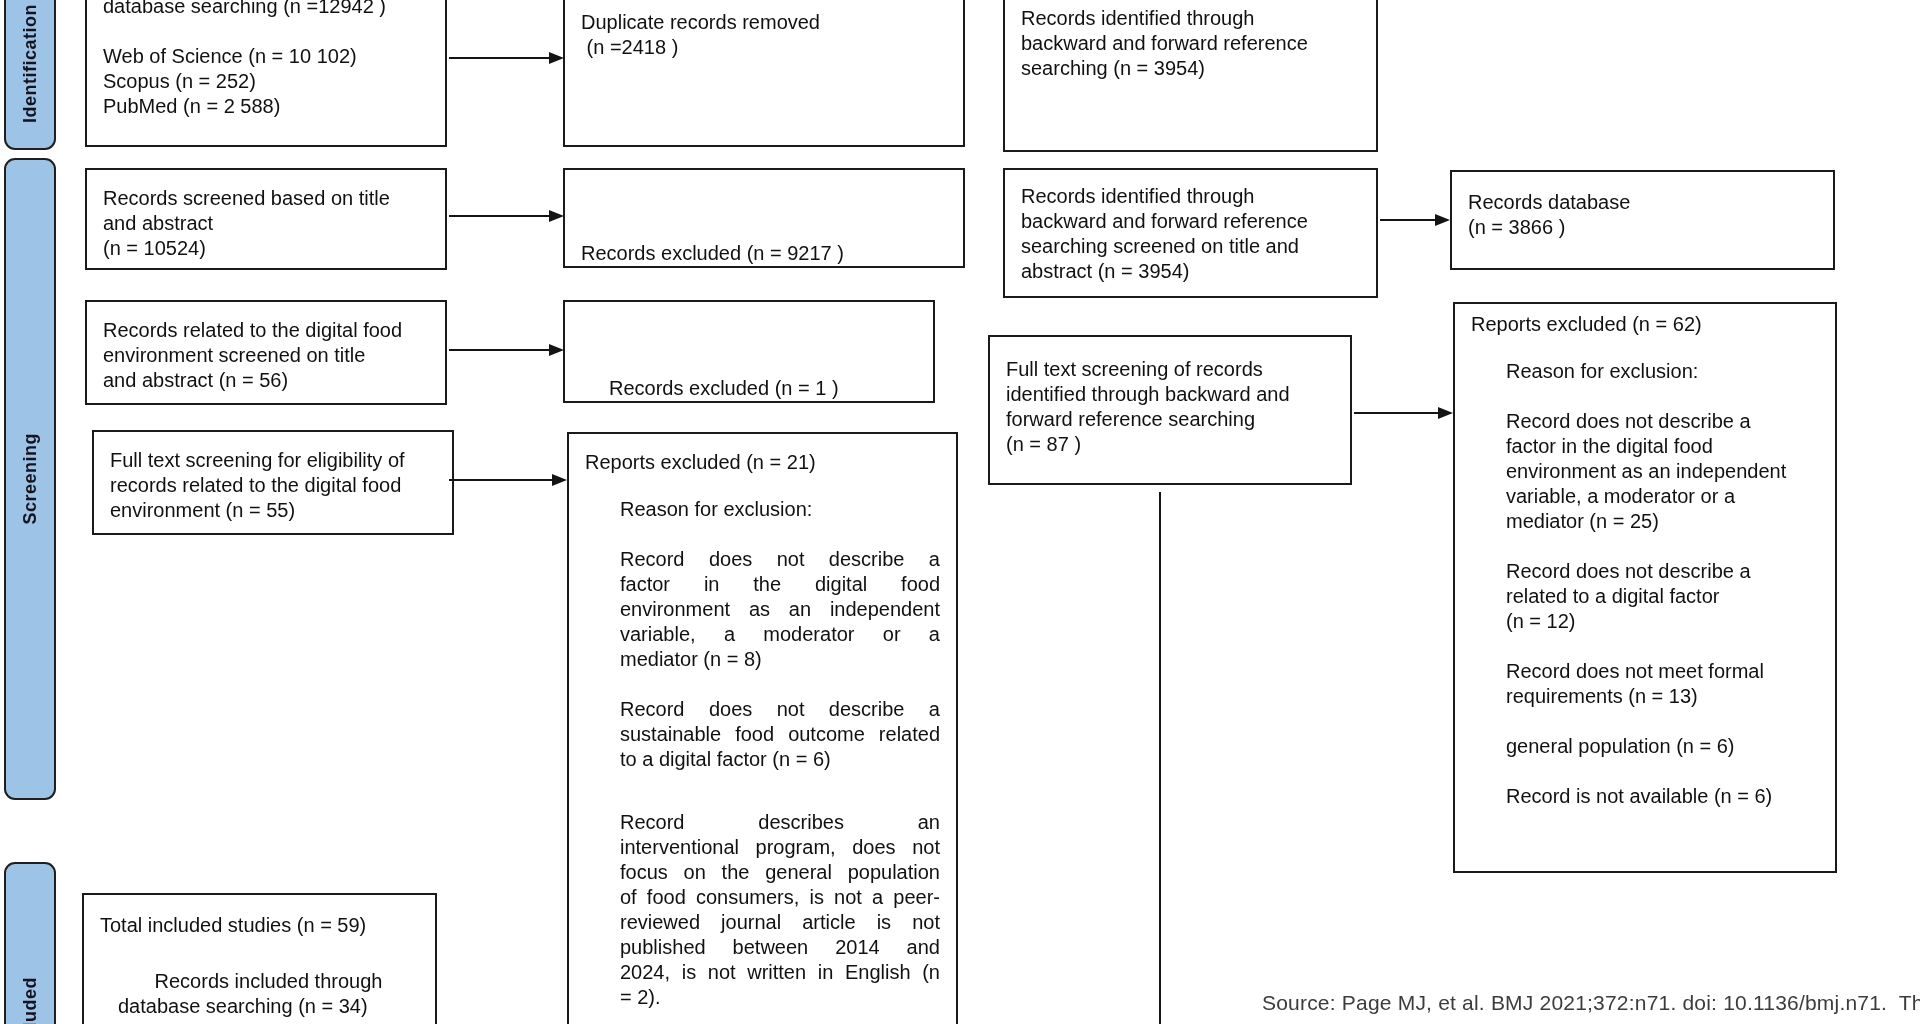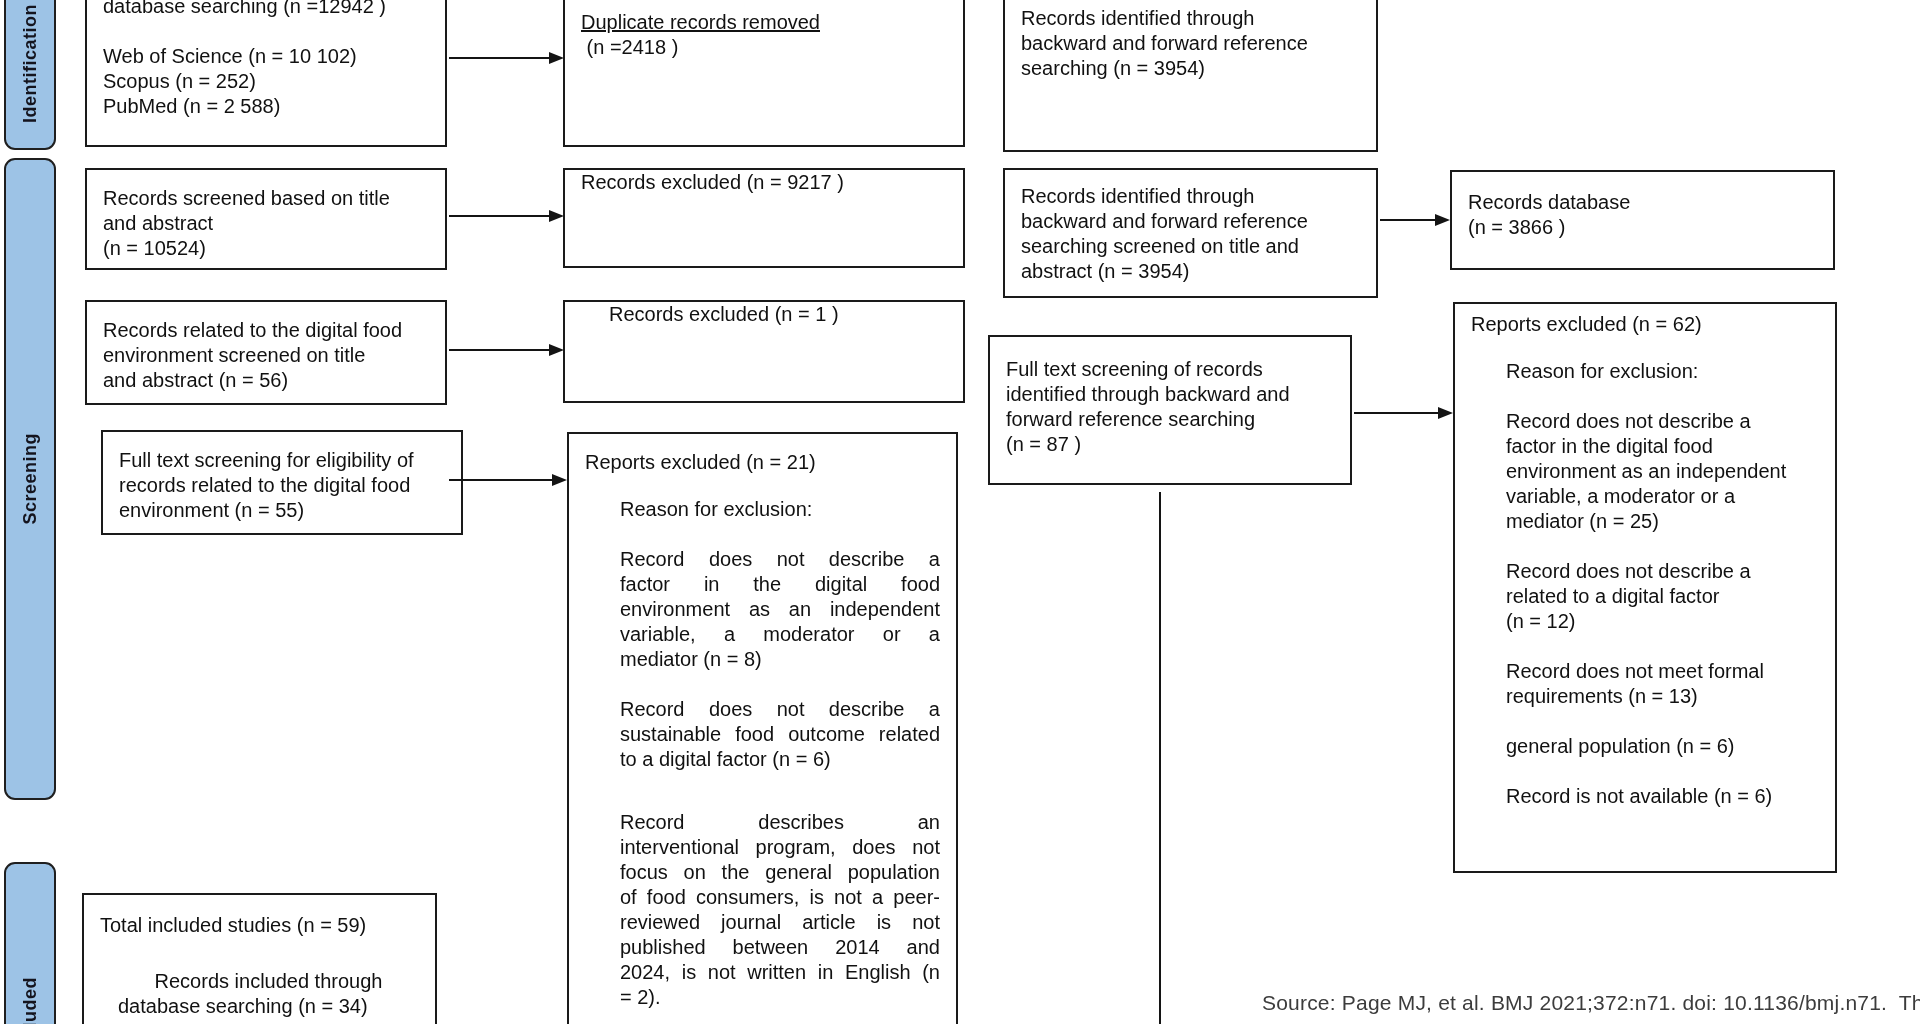--- a/index.html
+++ b/index.html
@@ -16,21 +16,21 @@
     writing-mode:vertical-rl;transform:rotate(180deg);
     font-weight:bold;font-size:18px;letter-spacing:.5px;color:#14141e;white-space:pre;
   }
   
   .box{
     position:absolute;background:#ffffff;border:2px solid #1a1a1a;box-sizing:border-box;
     font-size:20px;line-height:25px;
   }
   .bl{white-space:pre;}
   .pad{padding:16px 16px 0 16px;}
-  .vc{display:flex;align-items:flex-start;padding:0 16px;}
+  .vc{display:flex;align-items:flex-end;padding:0 16px;}
   .indent{margin-left:35px;}
   .indent-sm{margin-left:18px;}
   .para{margin-top:25px;}
   .gap-lg{margin-top:38px;}
   .jwrap{width:320px;}
   .just{text-align:justify;text-align-last:justify;}
   .spacer{height:25px;}
   
   .harrow{position:absolute;height:2px;background:#141414;}
   .harrow::after{
@@ -61,21 +61,21 @@
 
   <div class="box" style="left:85px;top:-72px;width:362px;height:219px;padding:0 16px;">
     <div class="bl" style="margin-top:64px;">database searching (n =12942 )</div>
     <div class="spacer"></div>
     <div class="bl">Web of Science (n = 10 102)</div>
     <div class="bl">Scopus (n = 252)</div>
     <div class="bl">PubMed (n = 2 588)</div>
   </div>
 
   <div class="box" style="left:563px;top:-72px;width:402px;height:219px;padding:0 16px;">
-    <div class="bl" style="margin-top:80px;text-decoration:underline;">Duplicate records removed</div>
+    <div class="bl" style="margin-top:80px;">Duplicate records removed</div>
     <div class="bl"> (n =2418 )</div>
   </div>
 
   <div class="box" style="left:1003px;top:-62px;width:375px;height:214px;padding:0 16px;">
     <div class="bl" style="margin-top:66px;">Records identified through</div>
     <div class="bl">backward and forward reference</div>
     <div class="bl">searching (n = 3954)</div>
   </div>
 
   <div class="box pad" style="left:85px;top:168px;width:362px;height:102px;">
@@ -99,25 +99,25 @@
     <div class="bl">Records database</div>
     <div class="bl">(n = 3866 )</div>
   </div>
 
   <div class="box pad" style="left:85px;top:300px;width:362px;height:105px;">
     <div class="bl">Records related to the digital food</div>
     <div class="bl">environment screened on title</div>
     <div class="bl">and abstract (n = 56)</div>
   </div>
 
-  <div class="box vc" style="left:563px;top:300px;width:402px;height:103px;padding-left:44px;">
+  <div class="box vc" style="left:563px;top:300px;width:372px;height:103px;padding-left:44px;">
     <div class="bl">Records excluded (n = 1 )</div>
   </div>
 
-  <div class="box pad" style="left:101px;top:430px;width:362px;height:105px;">
+  <div class="box pad" style="left:92px;top:430px;width:362px;height:105px;">
     <div class="bl">Full text screening for eligibility of</div>
     <div class="bl">records related to the digital food</div>
     <div class="bl">environment (n = 55)</div>
   </div>
 
   <div class="box" style="left:567px;top:432px;width:391px;height:600px;padding:16px 16px 0 16px;">
     <div class="bl">Reports excluded (n = 21)</div>
     <div class="bl indent" style="margin-top:22px;">Reason for exclusion:</div>
     <div class="indent para jwrap">
       <div class="just">Record does not describe a</div>

